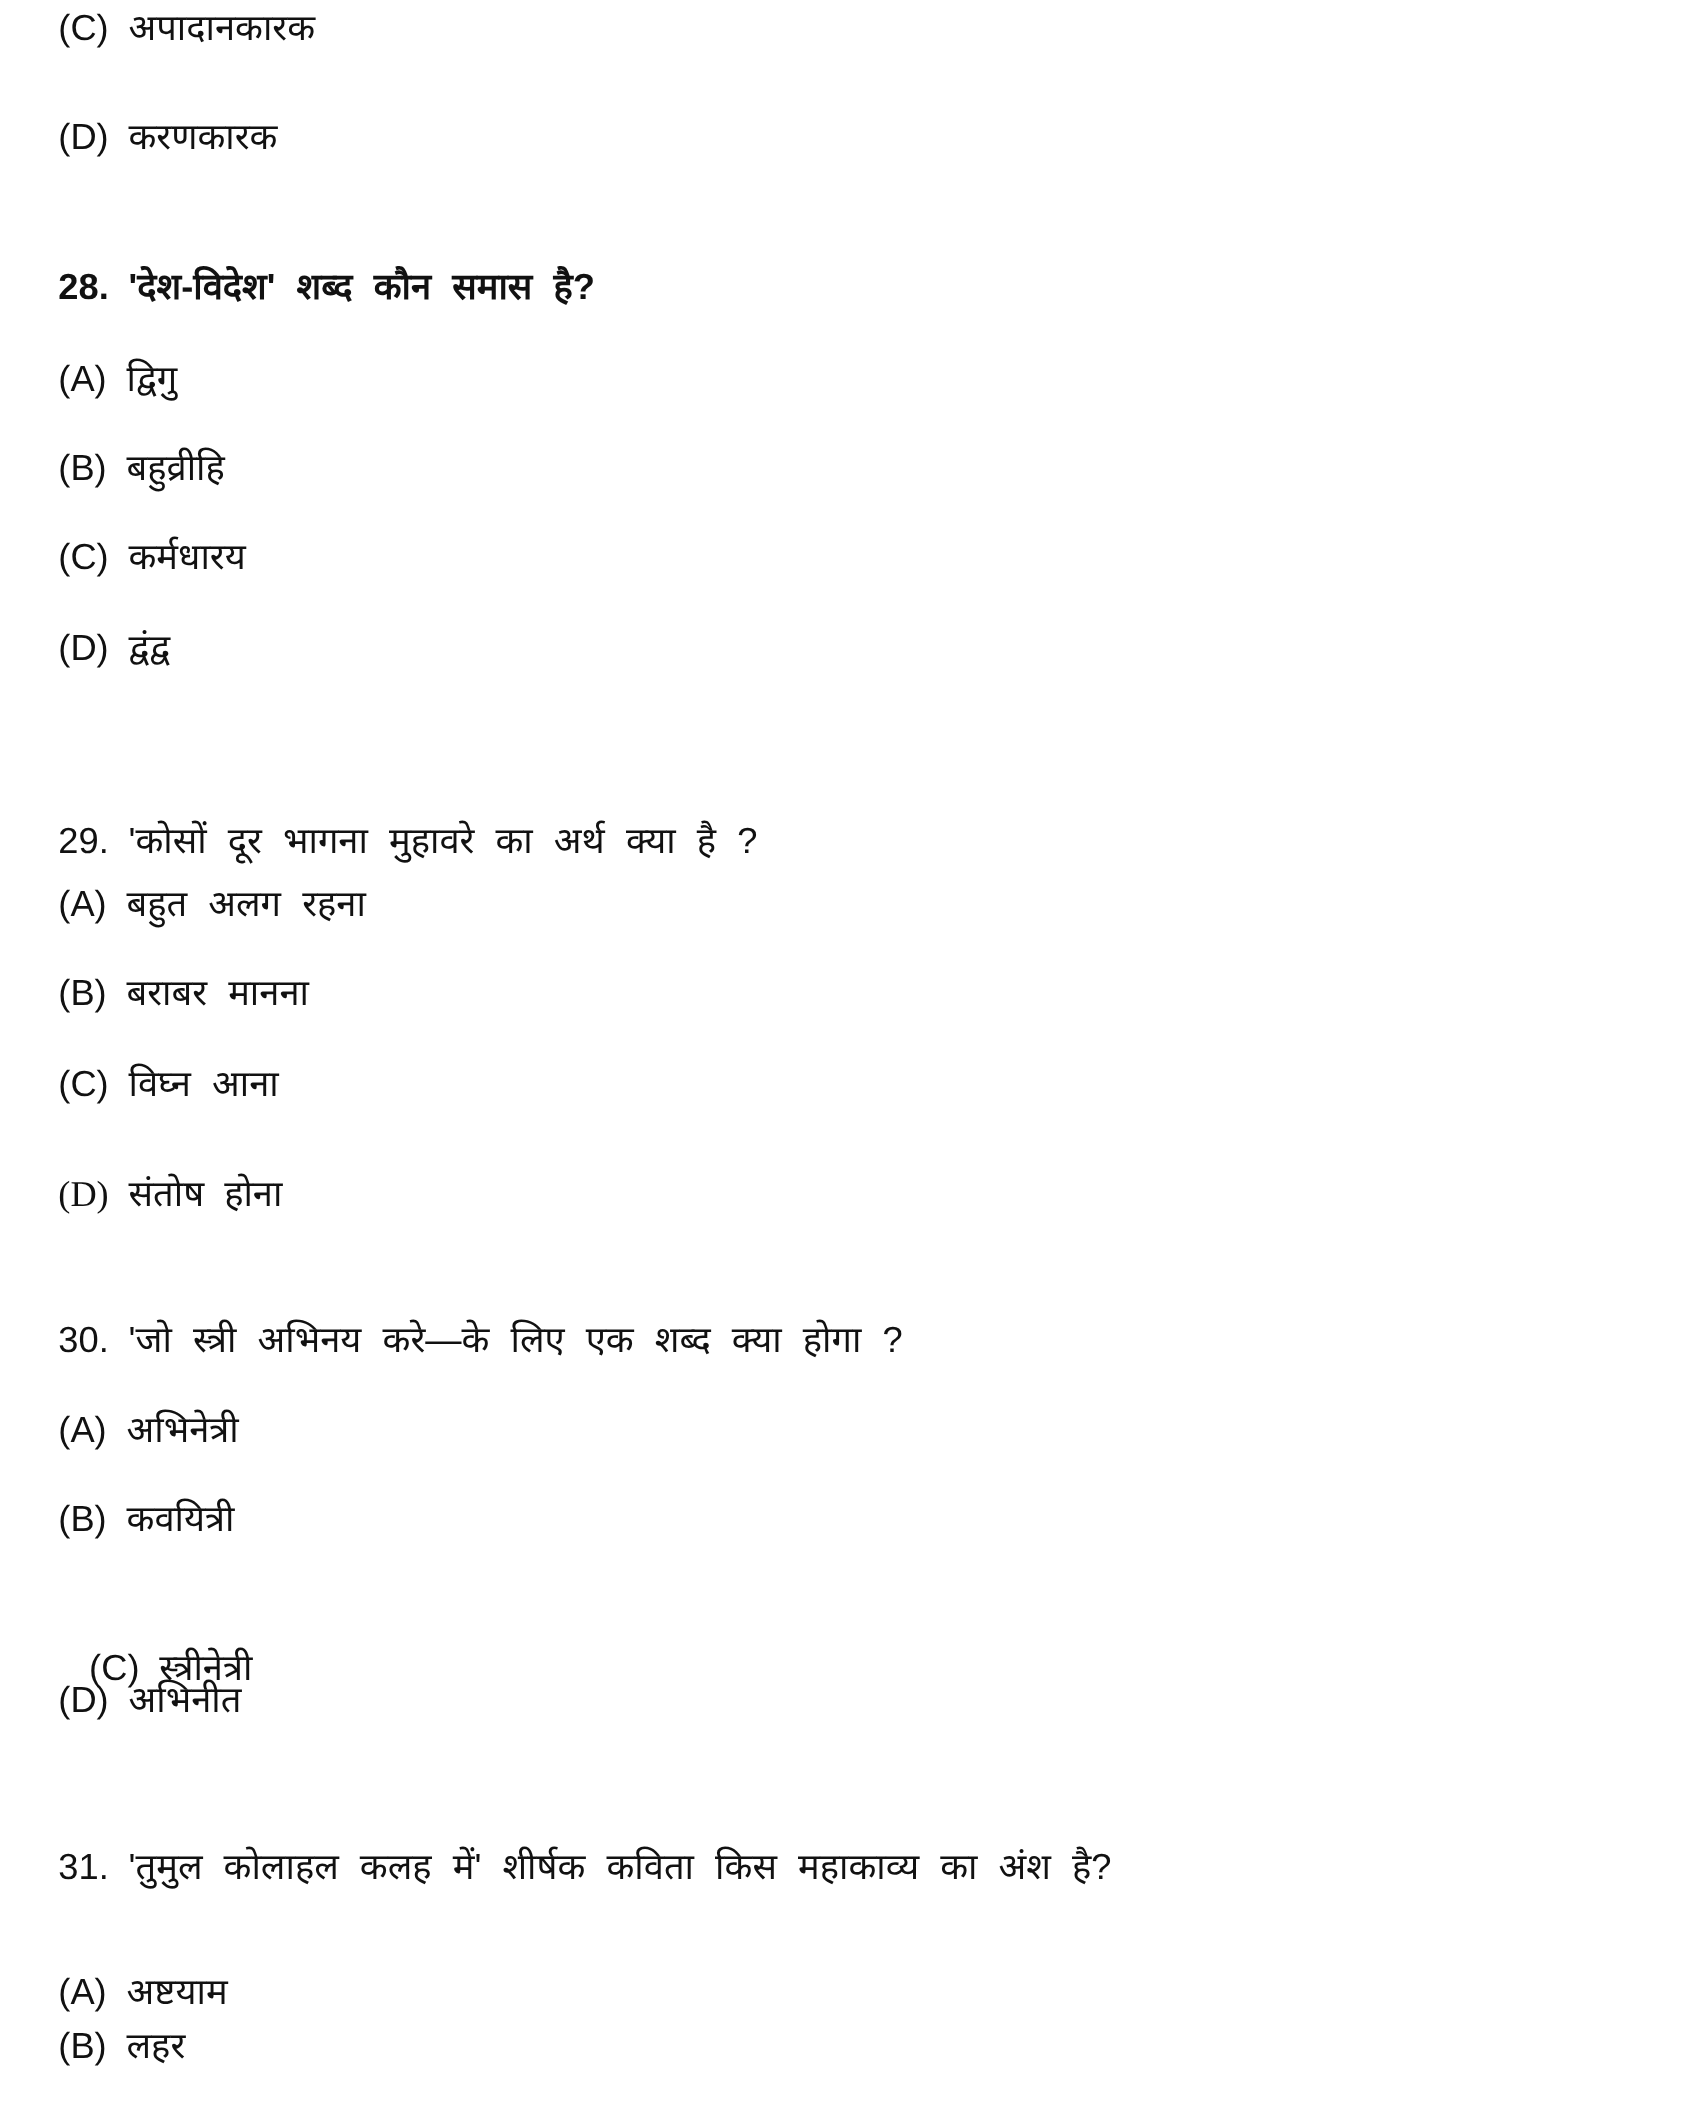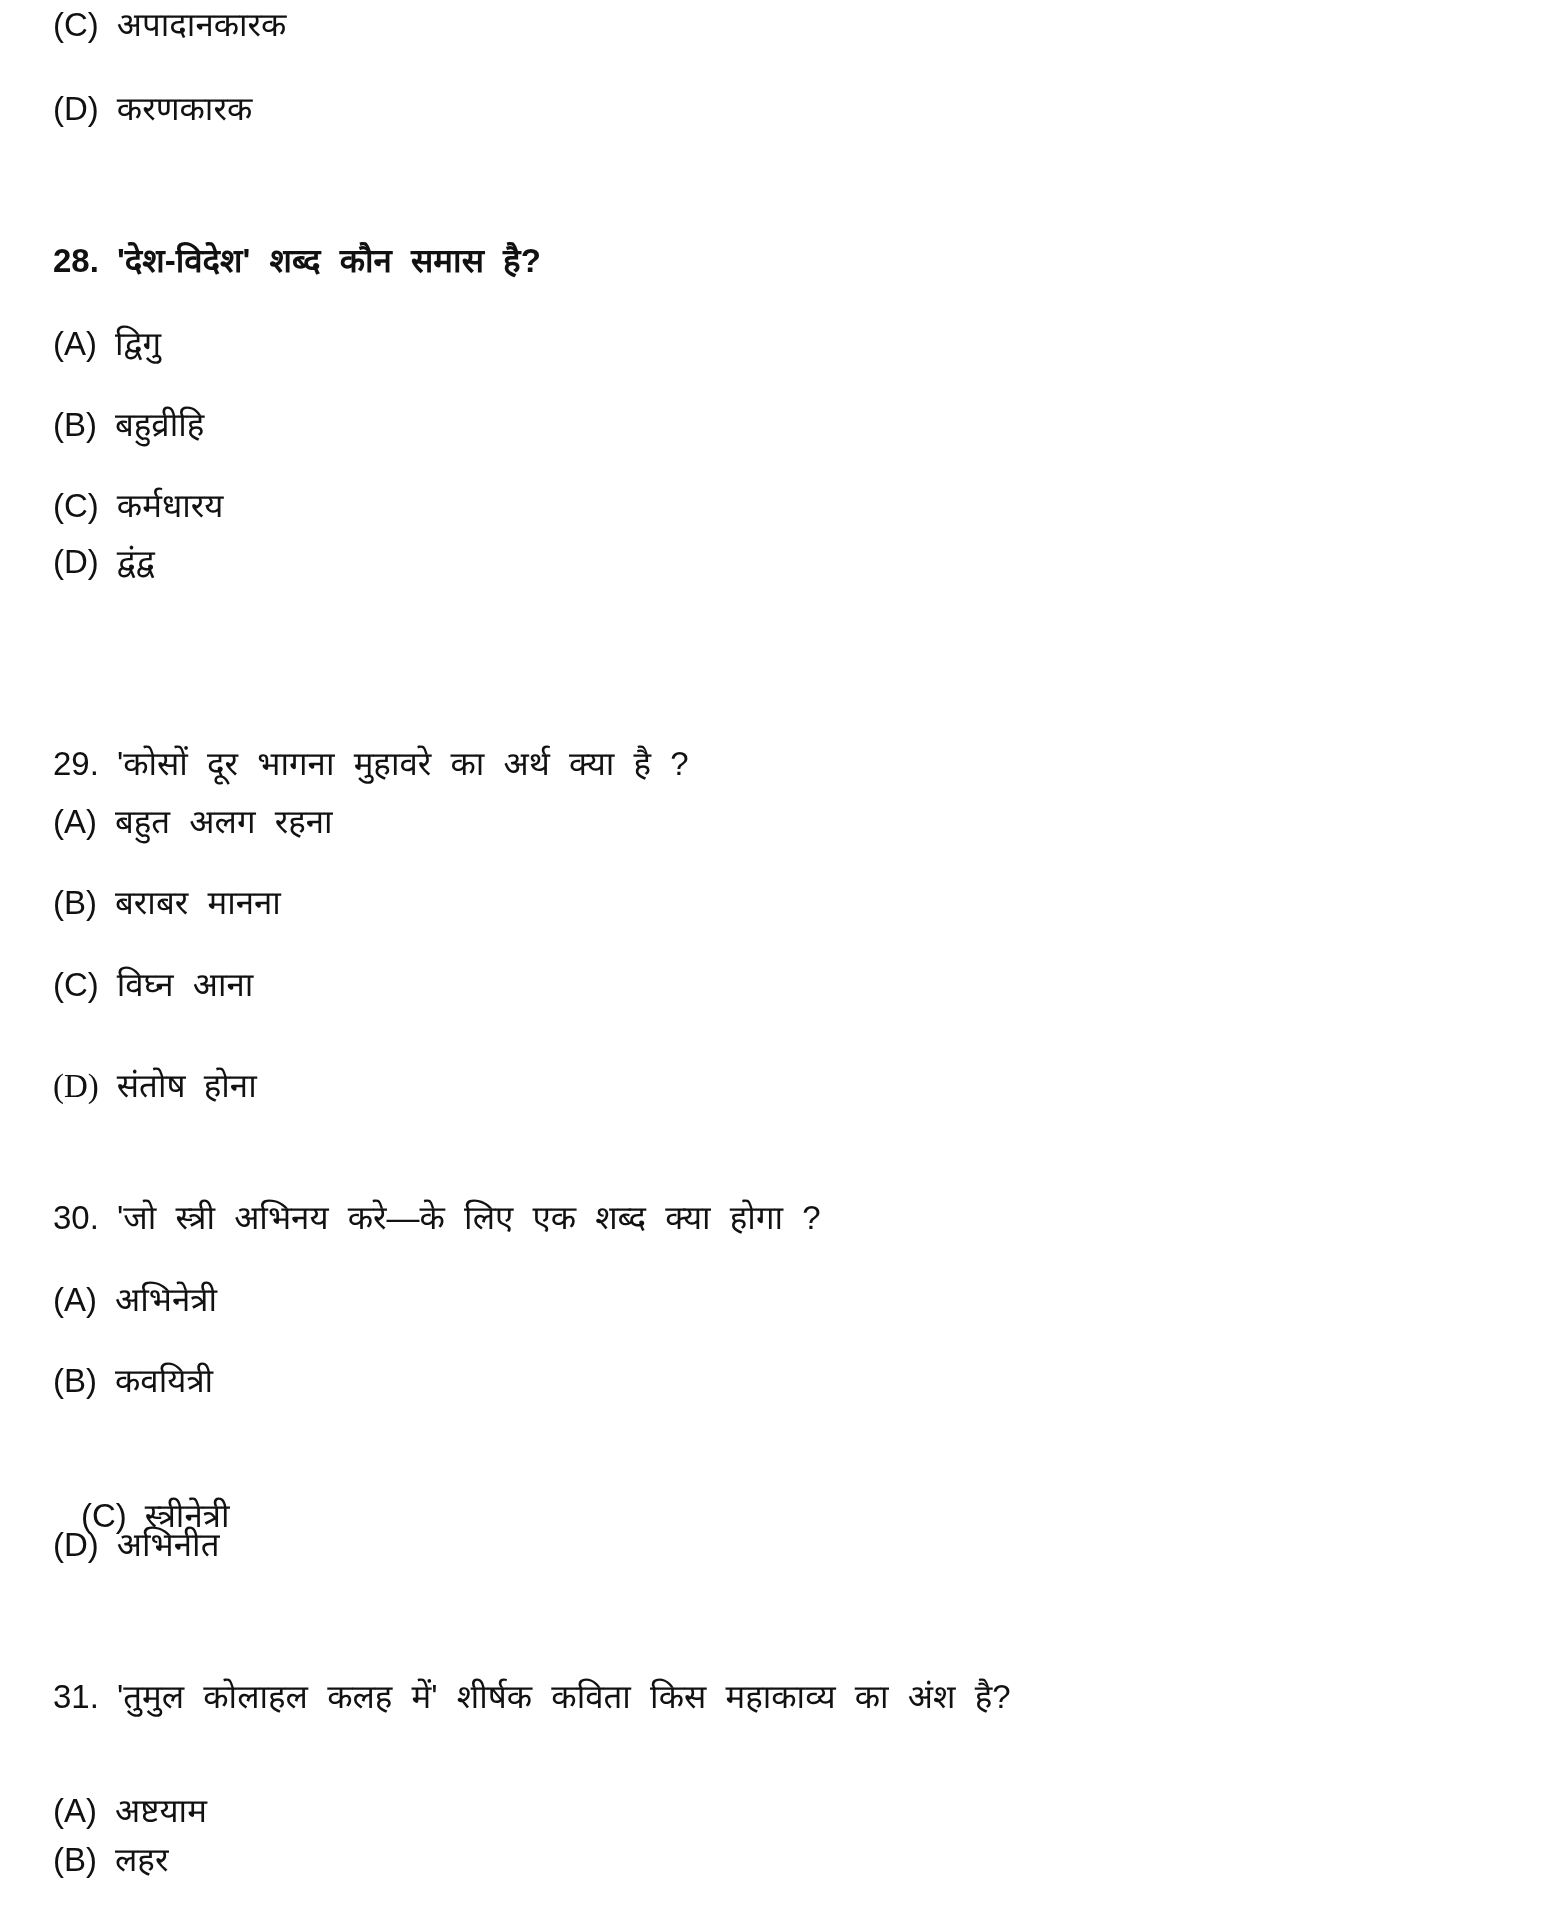--- a/index.html
+++ b/index.html
@@ -15,26 +15,26 @@
     transform: translateY(-25px);
   }
   .line .lbl { display: inline-block; margin-right: 18px; }
   .line .txt { display: inline-block; word-spacing: 10px; }
 </style>
 </head>
 <body>
 
 <div id="page">
     <div class="line" style="top: 25px;"><span class="lbl">(C)</span><span class="txt">अपादानकारक</span></div>
-    <div class="line" style="top: 109px;"><span class="lbl">(D)</span><span class="txt">करणकारक</span></div>
+    <div class="line" style="top: 124px;"><span class="lbl">(D)</span><span class="txt">करणकारक</span></div>
     <div class="line" style="top: 261px; font-weight: bold;"><span class="lbl">28.</span><span class="txt">'देश-विदेश' शब्द कौन समास है?</span></div>
     <div class="line" style="top: 344px;"><span class="lbl">(A)</span><span class="txt">द्विगु</span></div>
     <div class="line" style="top: 425px;"><span class="lbl">(B)</span><span class="txt">बहुव्रीहि</span></div>
     <div class="line" style="top: 506px;"><span class="lbl">(C)</span><span class="txt">कर्मधारय</span></div>
-    <div class="line" style="top: 562px;"><span class="lbl">(D)</span><span class="txt">द्वंद्व</span></div>
+    <div class="line" style="top: 589px;"><span class="lbl">(D)</span><span class="txt">द्वंद्व</span></div>
     <div class="line" style="top: 740px; margin-top: 24px;"><span class="lbl">29.</span><span class="txt">'कोसों दूर भागना मुहावरे का अर्थ क्या है ?</span></div>
     <div class="line" style="top: 822px;"><span class="lbl">(A)</span><span class="txt">बहुत अलग रहना</span></div>
     <div class="line" style="top: 903px;"><span class="lbl">(B)</span><span class="txt">बराबर मानना</span></div>
     <div class="line" style="top: 985px;"><span class="lbl">(C)</span><span class="txt">विघ्न आना</span></div>
     <div class="line" style="top: 1086px; font-family: Liberation Serif, serif;"><span class="lbl">(D)</span><span class="txt">संतोष होना</span></div>
     <div class="line" style="top: 1218px;"><span class="lbl">30.</span><span class="txt">'जो स्त्री अभिनय करे—के लिए एक शब्द क्या होगा ?</span></div>
     <div class="line" style="top: 1300px;"><span class="lbl">(A)</span><span class="txt">अभिनेत्री</span></div>
     <div class="line" style="top: 1381px;"><span class="lbl">(B)</span><span class="txt">कवयित्री</span></div>
     <div class="line" style="top: 1516px; margin-left: 28px;"><span class="lbl">(C)</span><span class="txt">स्त्रीनेत्री</span></div>
     <div class="line" style="top: 1545px; text-decoration: underline;"><span class="lbl">(D)</span><span class="txt">अभिनीत</span></div>

